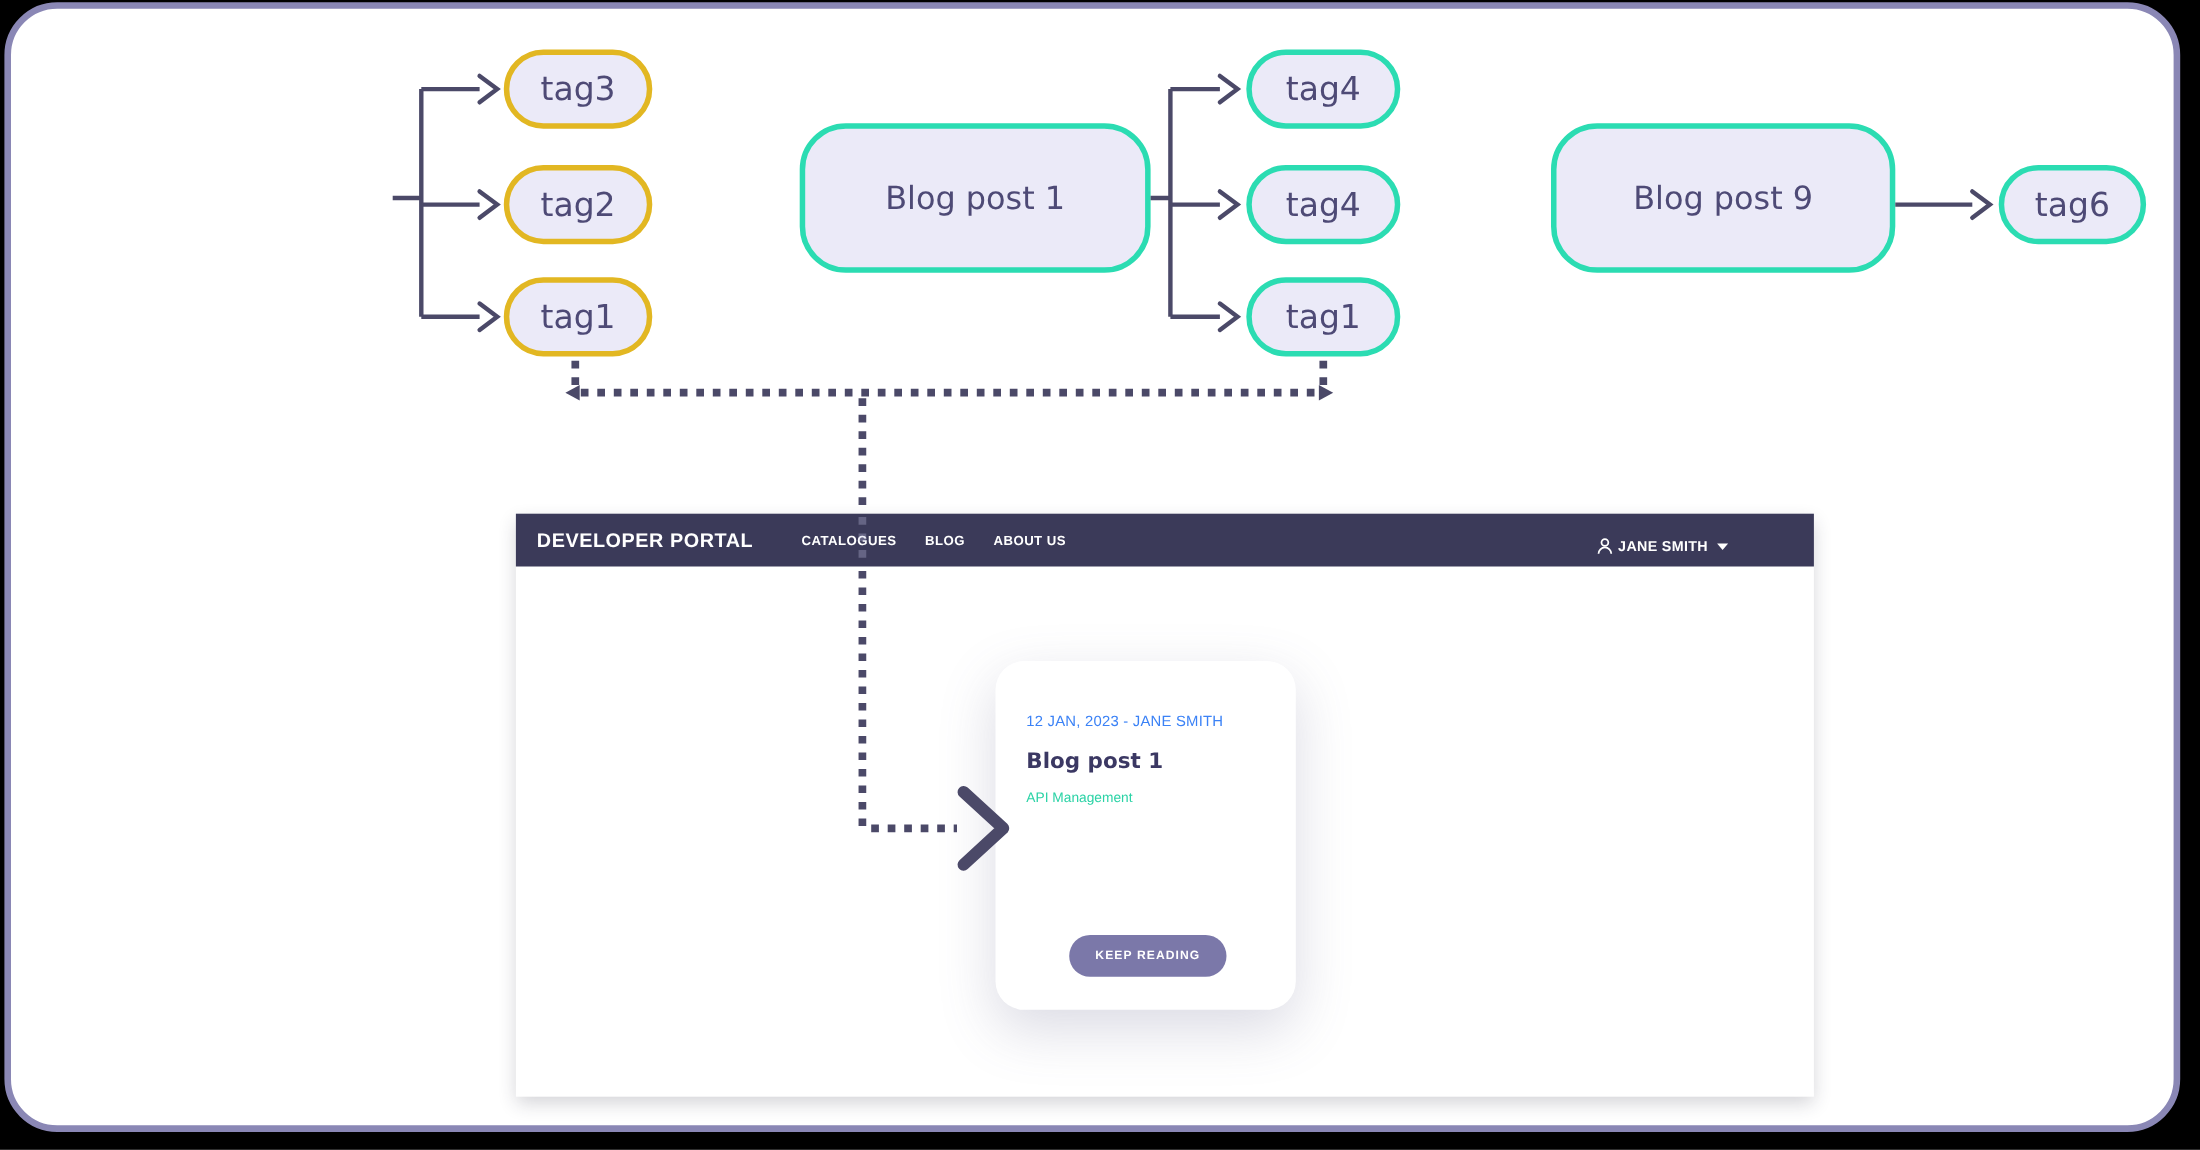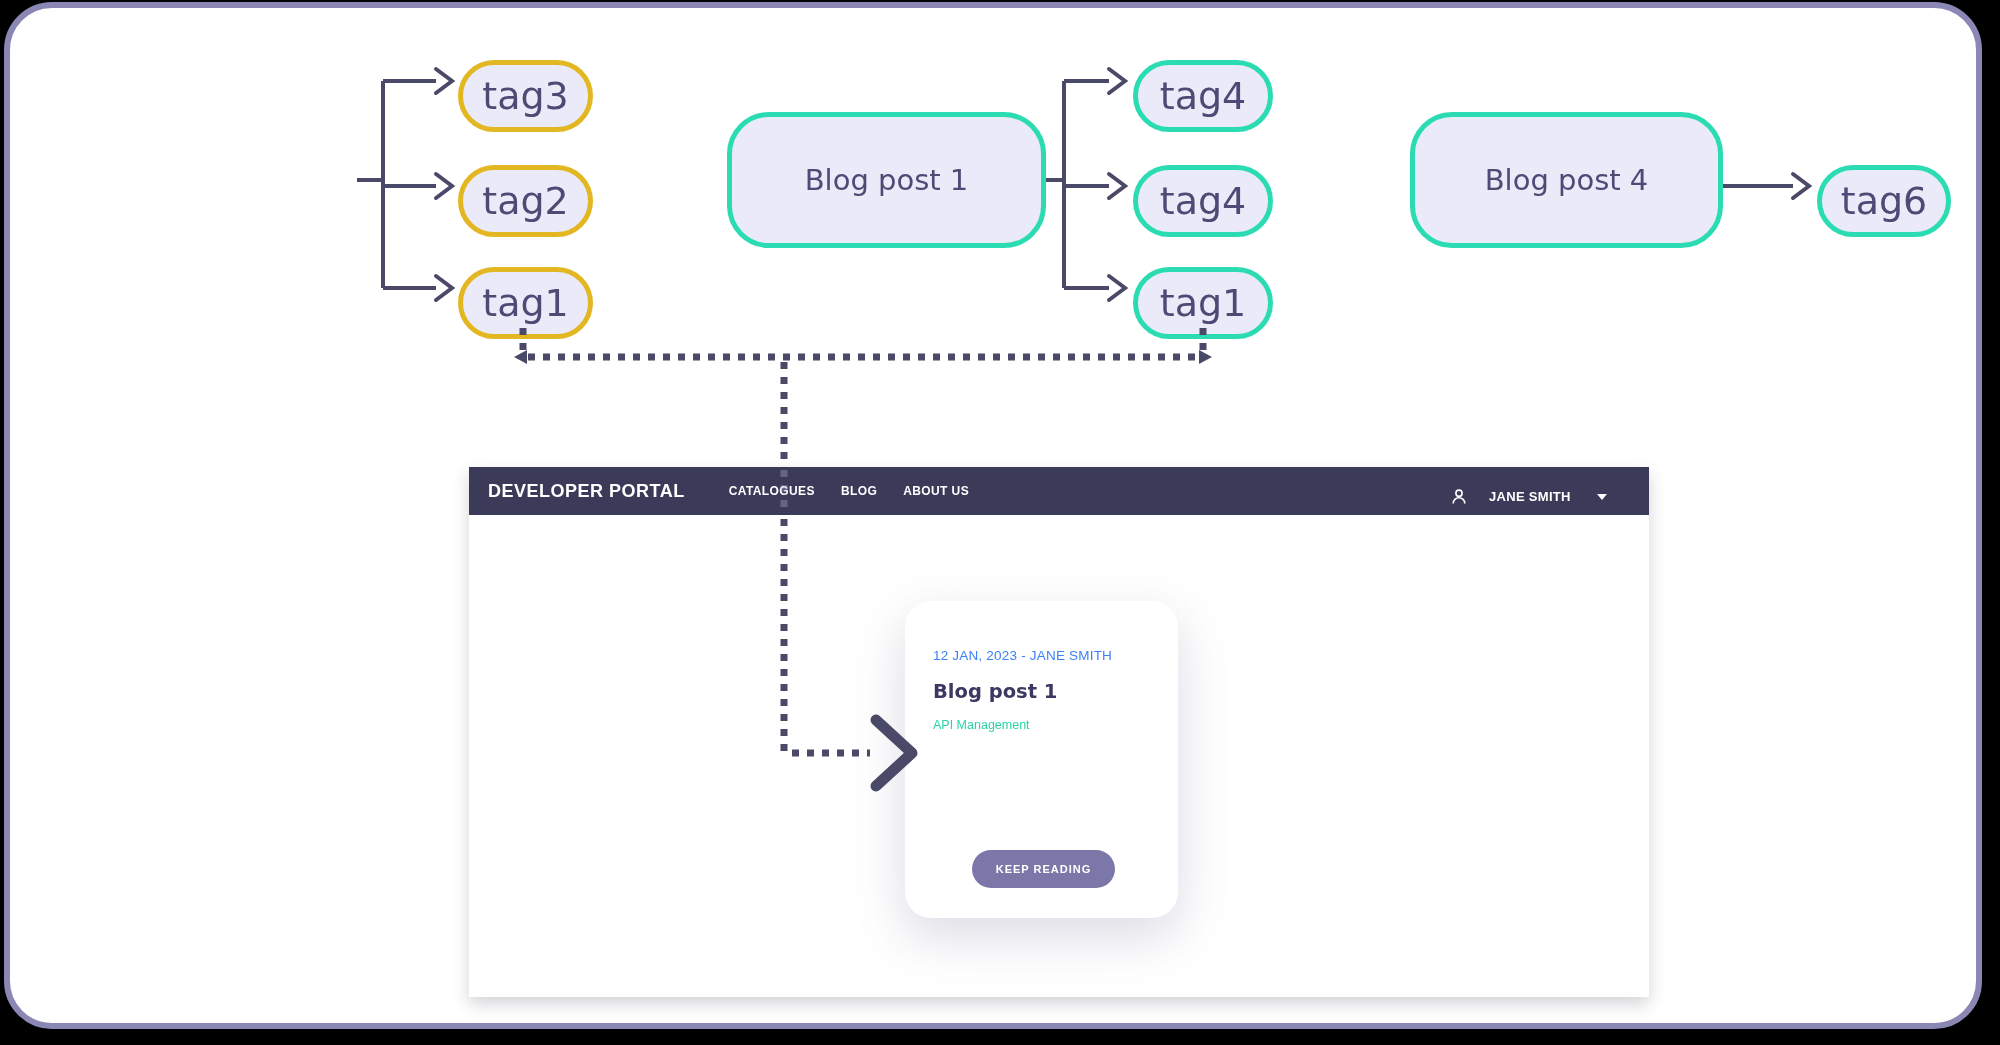--- a/index.html
+++ b/index.html
@@ -8,21 +8,21 @@
 
   
   .frame{position:absolute;left:4px;top:2px;width:1978px;height:1027px;
     background:#fff;border:6px solid var(--frame-border);border-radius:48px;box-sizing:border-box;}
 
   
   .node{position:absolute;display:flex;align-items:center;justify-content:center;
     background:var(--node-fill);border:5px solid;border-radius:42px;box-sizing:border-box;
     color:var(--ink);font-family:"DejaVu Sans", sans-serif;font-weight:500;}
   .node.big{font-size:29px;}
-  .node.pill{border-radius:36px;font-size:38px;margin-top:15px;}
+  .node.pill{border-radius:36px;font-size:30px;}
   .yellow{border-color:var(--accent-yellow);}
   .teal{border-color:var(--accent-teal);}
 
   #api-product{left:47px;top:112px;width:310px;height:136px;}
   #blog-post-1{left:727px;top:112px;width:319px;height:136px;}
   #blog-post-2{left:1410px;top:112px;width:313px;height:136px;}
 
   .pill-l{left:458px;width:135px;height:72px;}
   .pill-m{left:1133px;width:140px;height:72px;}
   #tag-l-0{top:45px;}  #tag-l-1{top:150px;} #tag-l-2{top:252px;}
@@ -39,21 +39,21 @@
   .bigchev{stroke:var(--line);stroke-width:11;fill:none;stroke-linecap:round;stroke-linejoin:round;}
 
   
   #portal{position:absolute;left:469px;top:467px;width:1180px;height:530px;background:#fff;
     box-shadow:0 7px 16px rgba(40,40,60,0.20);z-index:2;}
   #navbar{position:relative;height:48px;background:var(--navbar-bg);display:flex;align-items:center;
     padding:0 0 0 19px;box-sizing:border-box;color:#fff;}
   .brand{font-size:18px;font-weight:bold;letter-spacing:0.5px;}
   .menu{display:flex;gap:26px;margin-left:44px;align-items:center;}
   .menu-item{font-size:12px;font-weight:bold;letter-spacing:0.4px;cursor:pointer;}
-  .user{position:absolute;left:982px;top:0;height:59px;display:flex;align-items:center;gap:22px;cursor:pointer;}
+  .user{position:absolute;left:982px;top:0;height:59px;display:flex;align-items:center;gap:4px;cursor:pointer;}
   .user-label{font-size:13px;font-weight:bold;letter-spacing:0.3px;}
   .caret{width:0;height:0;border-left:5px solid transparent;border-right:5px solid transparent;
     border-top:6px solid #fff;margin-left:4px;}
 
   .section-title{position:absolute;left:0;top:90px;width:1154px;text-align:center;
     font-family:"DejaVu Sans", sans-serif;font-size:19px;font-weight:700;color:#46436a;}
 
   #blog-card{position:absolute;left:436px;top:134px;width:273px;height:317px;background:#fff;
     border-radius:26px;box-shadow:0 18px 50px rgba(90,90,130,0.22);box-sizing:border-box;
     padding:47px 24px 0 28px;}
@@ -87,21 +87,21 @@
     <span>tag4</span>
   </div>
   <div class="node pill teal pill-m" id="tag-m-1">
     <span>tag4</span>
   </div>
   <div class="node pill teal pill-m" id="tag-m-2">
     <span>tag1</span>
   </div>
 
   <div class="node big teal" id="blog-post-2">
-    <span>Blog post 4</span>
+    <span>Blog post 9</span>
   </div>
   <div class="node pill teal" id="tag-r-0">
     <span>tag6</span>
   </div>
 
   <div id="portal">
     <div id="navbar">
       <span class="brand">DEVELOPER PORTAL</span>
       <div class="menu">
         <span class="menu-item">CATALOGUES</span>

